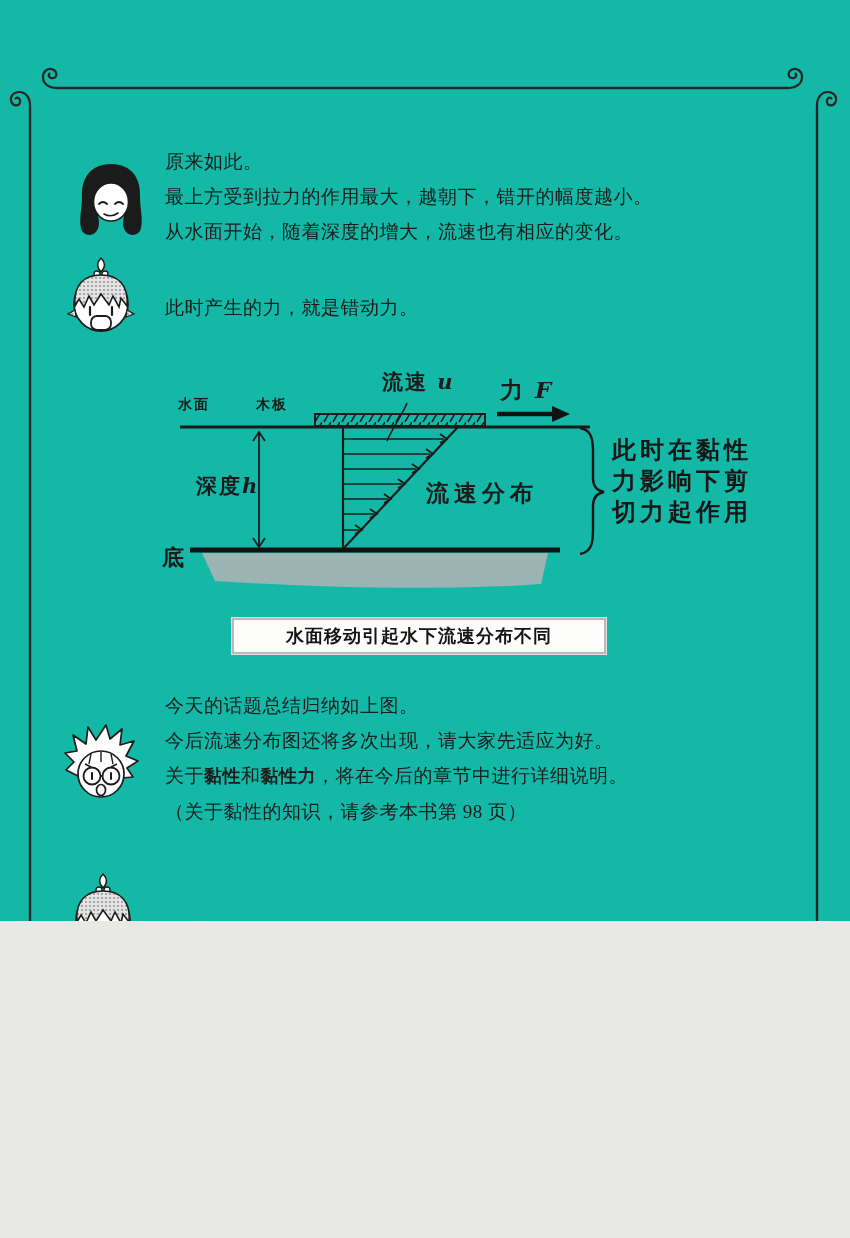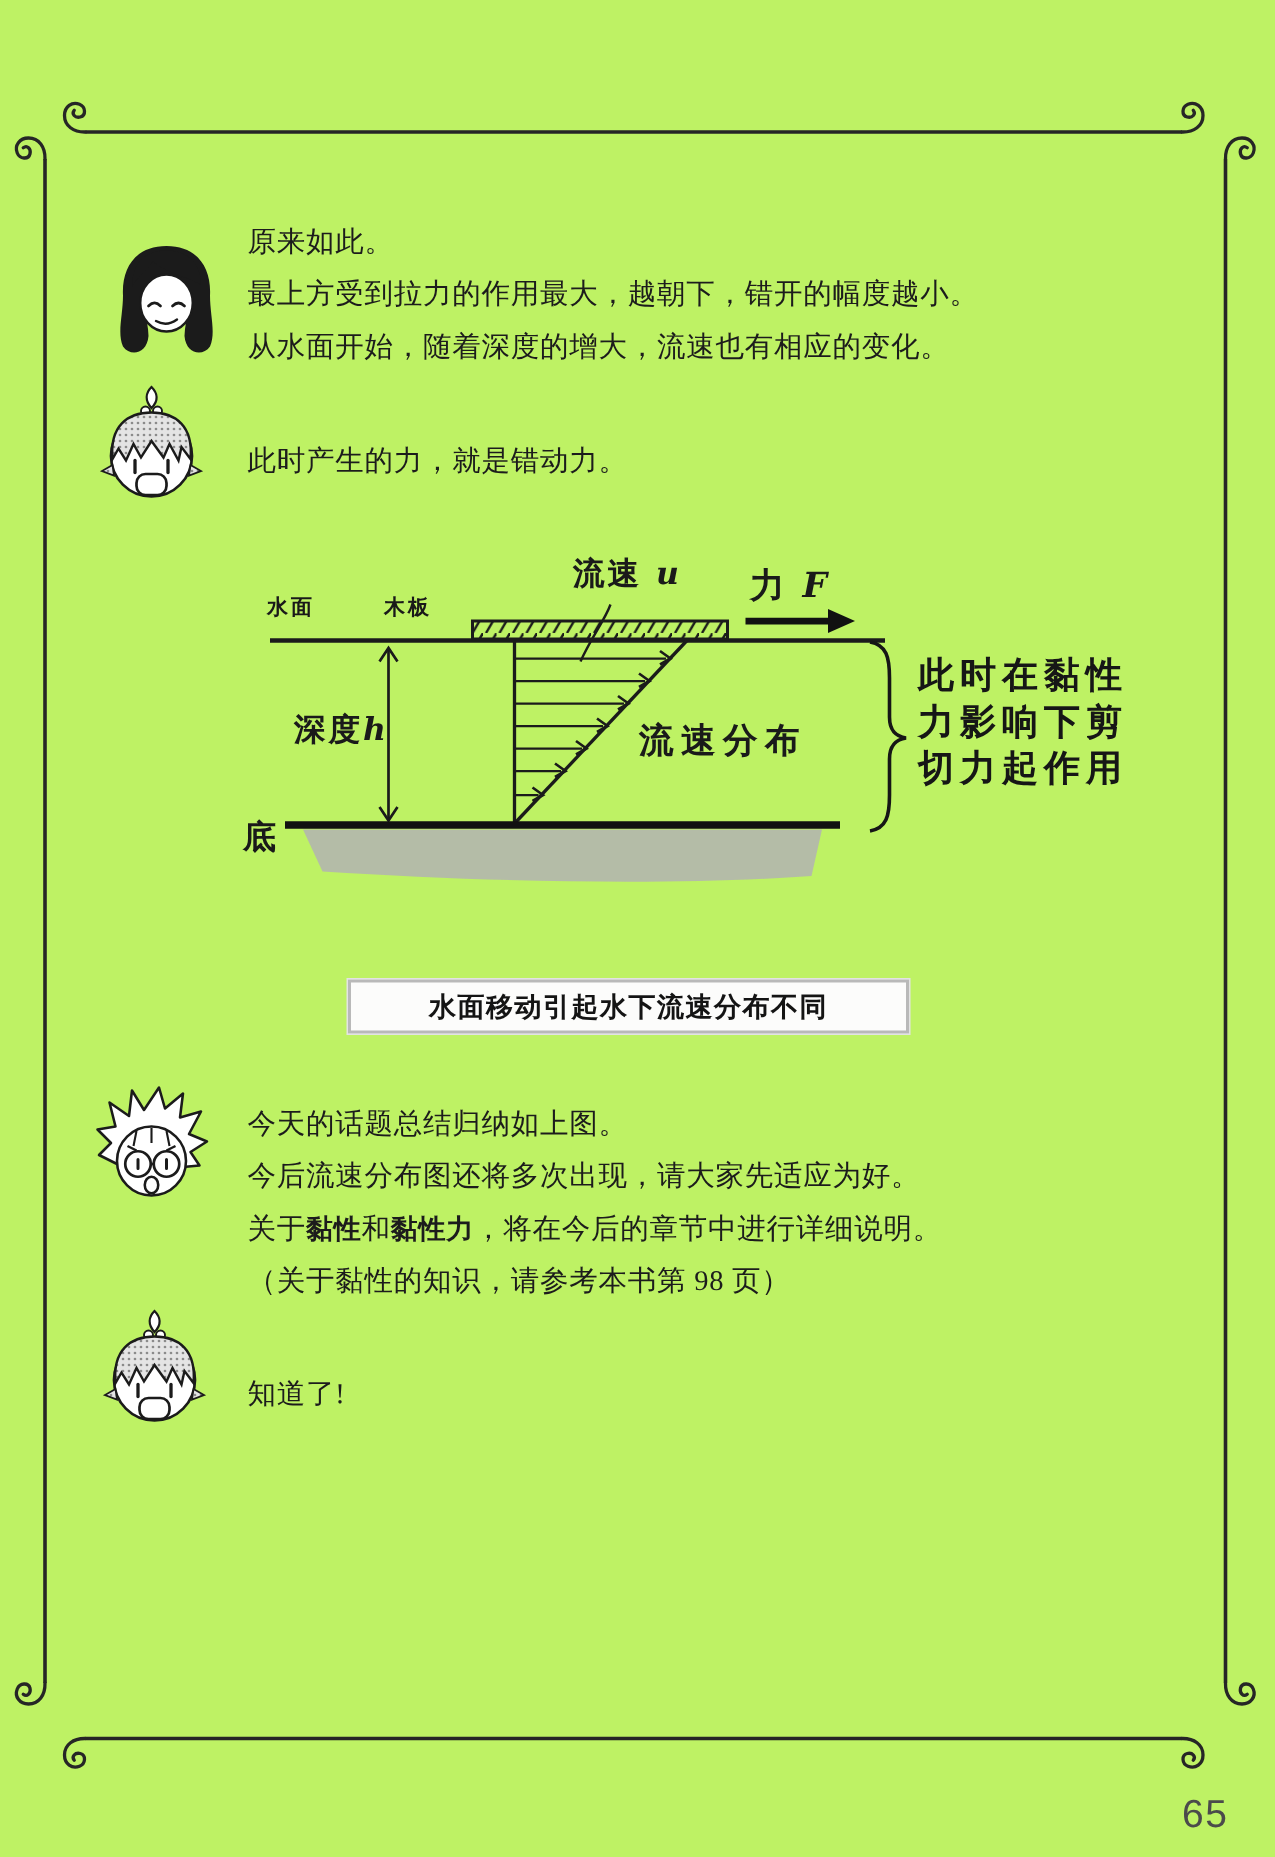--- a/index.html
+++ b/index.html
@@ -1,37 +1,37 @@
 <!DOCTYPE html>
 <html><head>
 <meta charset="utf-8">
 <style>
   html,body{margin:0;padding:0;background:#e8e8e6;}
   .page{
-    position:relative;width:850px;height:1238px;margin:0 auto;
-    background:#bef264;overflow:hidden;
+    position:relative;width:850px;height:921px;margin:0 auto;
+    background:#14b8a6;overflow:hidden;
     font-family:"Liberation Serif","DejaVu Serif",serif;
     color:#1c1c1c;
   }
   .abs{position:absolute;}
   svg{display:block;}
   
   .dialogue{font-size:19px;line-height:35px;letter-spacing:0.5px;white-space:nowrap;}
   .dialogue .b{font-weight:700;font-family:"Liberation Sans","DejaVu Sans",sans-serif;font-size:18px;}
   
   .lbl-print{font-family:"Liberation Sans","DejaVu Sans",sans-serif;font-weight:700;font-size:14px;letter-spacing:2px;white-space:nowrap;color:#191919;}
   
   .lbl-hand{font-family:"DejaVu Sans","Liberation Sans",sans-serif;font-weight:700;font-size:21px;letter-spacing:2px;white-space:nowrap;color:#1a1a1a;}
   .sym{font-style:italic;font-weight:700;font-family:"DejaVu Serif",serif;}
   .brace-note{font-family:"DejaVu Sans","Liberation Sans",sans-serif;font-weight:700;font-size:24px;letter-spacing:4px;line-height:31px;white-space:nowrap;color:#161616;}
   .caption-box{
     width:370px;height:32px;border:2px solid #b9b9b9;box-shadow:0 0 0 1px #e3e3e3;
     display:flex;align-items:center;justify-content:center;
     font-family:"Liberation Sans","DejaVu Sans",sans-serif;font-weight:700;font-size:18px;
-    letter-spacing:1px;color:#141414;background:#fcfcfb;white-space:nowrap;margin-top:35px;
+    letter-spacing:1px;color:#141414;background:#fcfcfb;white-space:nowrap;
   }
   .pagenum{font-family:Liberation Sans, sans-serif;font-size:26px;color:#4b4b4b;letter-spacing:1px;}
 </style>
 </head>
 <body>
 
 <div class="page">
 
   <svg class="abs" style="left:0;top:0;" width="850" height="1238" viewBox="0 0 850 1238">
     <defs>
@@ -174,21 +174,21 @@
       <path d="M31,34 L29,44 M41,32 L41,42 M51,34 L53,44" stroke="#1b1b1b" stroke-width="1.4" fill="none"></path>
       <path d="M25,44 L31,47 M57,44 L51,47" stroke="#1b1b1b" stroke-width="1.6" fill="none"></path>
       <circle cx="32" cy="56" r="8.5" fill="#ffffff" stroke="#1b1b1b" stroke-width="1.8"></circle>
       <circle cx="51" cy="56" r="8.5" fill="#ffffff" stroke="#1b1b1b" stroke-width="1.8"></circle>
       <line x1="40.5" y1="56" x2="42.5" y2="56" stroke="#1b1b1b" stroke-width="1.8"></line>
       <path d="M32,53 L32,59 M51,53 L51,59" stroke="#1b1b1b" stroke-width="2" stroke-linecap="round"></path>
       <ellipse cx="41" cy="70" rx="4.5" ry="5.5" fill="#ffffff" stroke="#1b1b1b" stroke-width="1.7"></ellipse>
     </svg>
   </div>
 
-  <div class="abs dialogue" style="left:165px;top:688px;margin-top:44px;">
+  <div class="abs dialogue" style="left:165px;top:688px;">
     <div>今天的话题总结归纳如上图。</div>
     <div>今后流速分布图还将多次出现，请大家先适应为好。</div>
     <div><span>关于</span><span class="b">黏性</span><span>和</span><span class="b">黏性力</span><span>，将在今后的章节中进行详细说明。</span></div>
     <div>（关于黏性的知识，请参考本书第 98 页）</div>
   </div>
 
   <div class="abs" style="left:68px;top:872px;">
     <svg width="70" height="82" viewBox="0 0 70 82">
       <path d="M35,2 C39,6 40,11 35,16 C30.5,11 31,6 35,2 Z" fill="#ffffff" stroke="#1b1b1b" stroke-width="1.5"></path>
       <circle cx="31" cy="18" r="3" fill="#ffffff" stroke="#1b1b1b" stroke-width="1.3"></circle>

